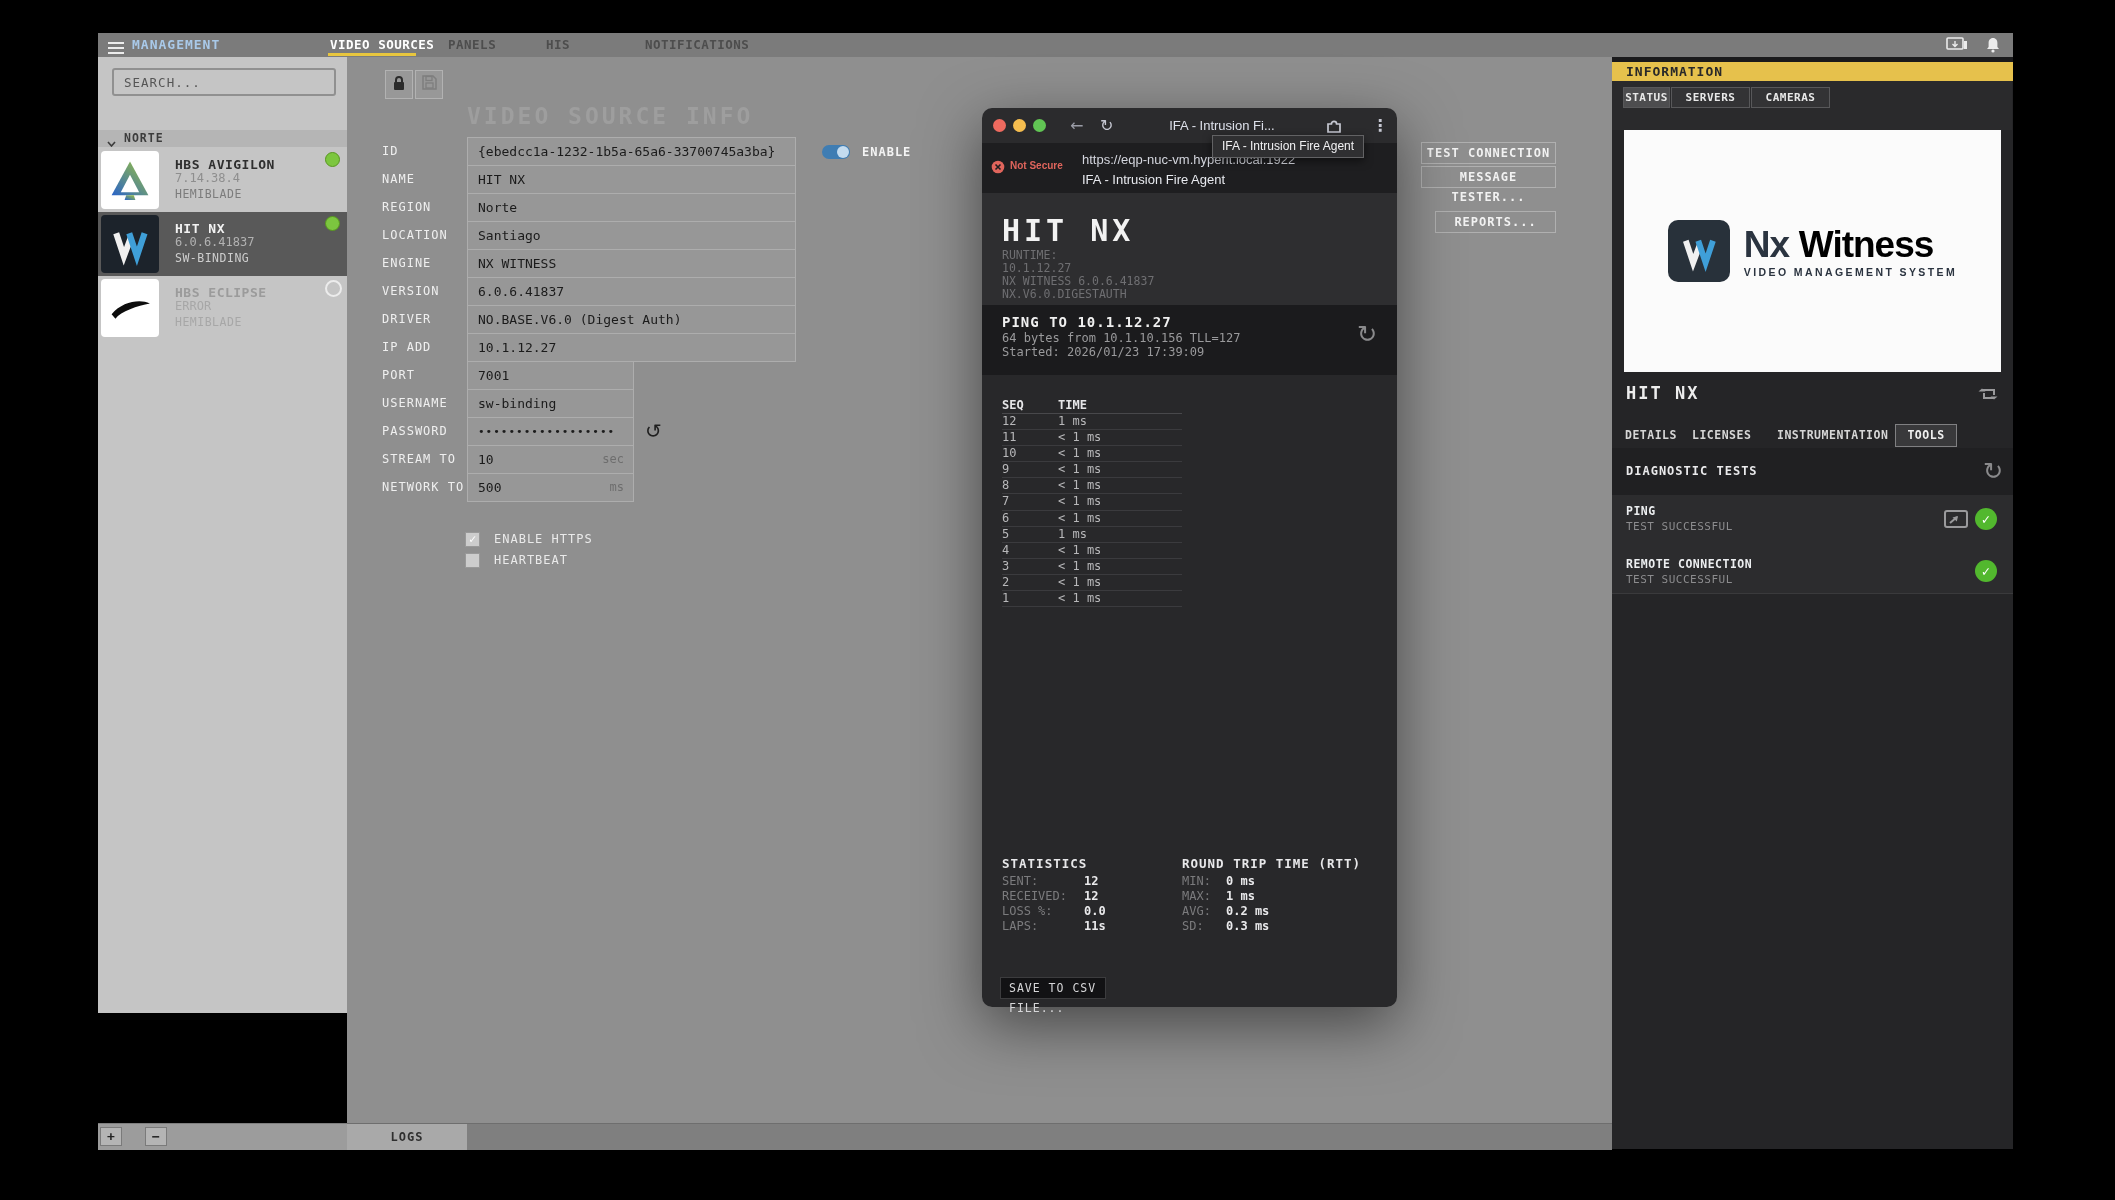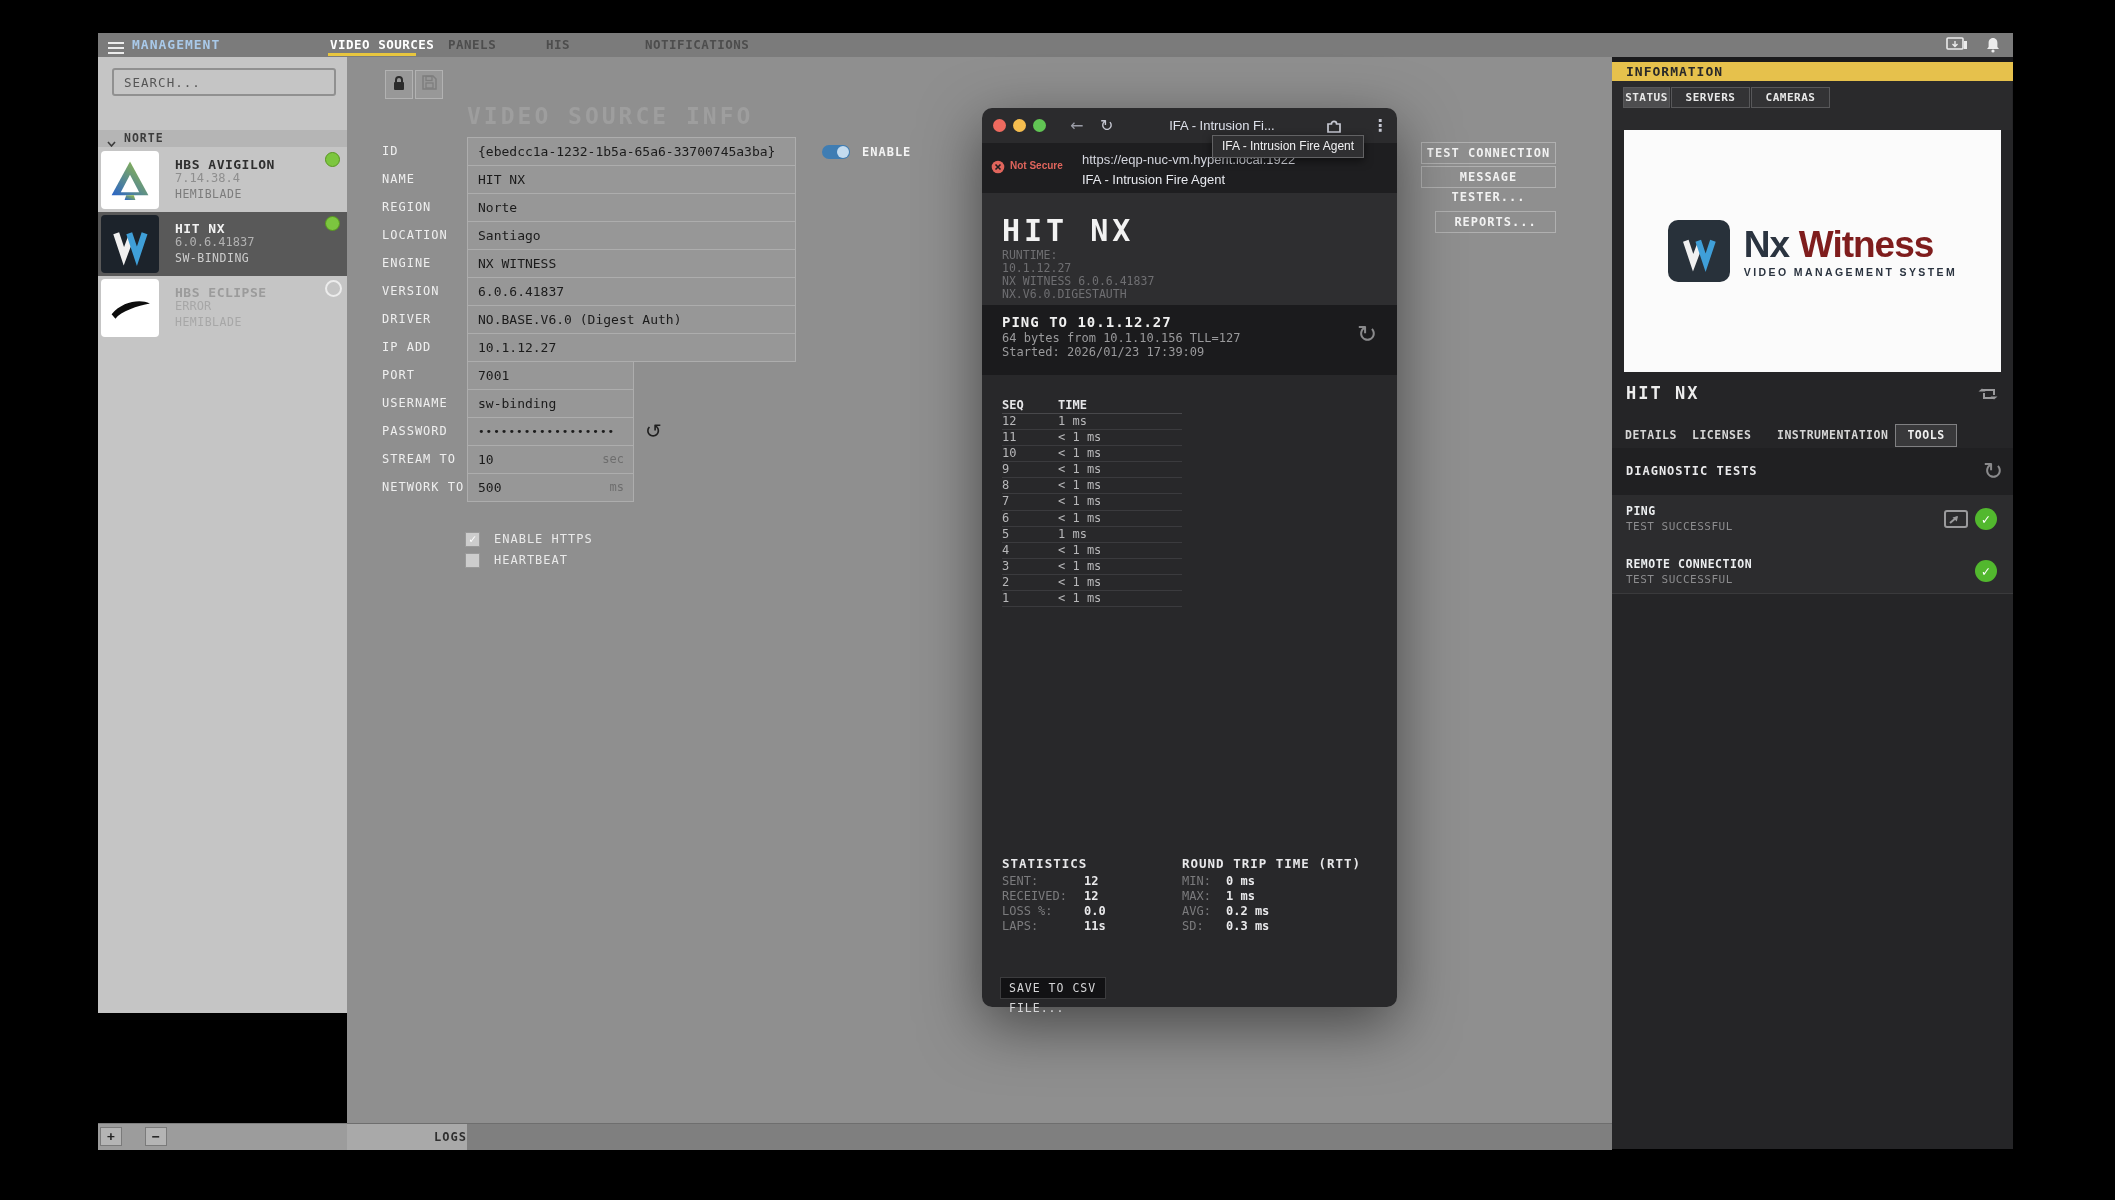--- a/index.html
+++ b/index.html
@@ -46,21 +46,21 @@
   .cb-label{color:#eaeaea;font-size:12px;letter-spacing:1px;line-height:17px;}
   .sidebtn{background:#8f8f8f;border:1px solid #b0b0b0;color:#f2f2f2;font-size:12px;font-weight:bold;
            letter-spacing:1px;text-align:center;line-height:20px;height:22px;box-sizing:border-box;}
   .resetico{color:#1f1f1f;font-size:20px;line-height:26px;font-family:"DejaVu Sans",sans-serif;}
   
   .bbar-side{background:#9c9c9c;border-top:1px solid #7e7e7e;}
   .bbar-main{background:#7f7f7f;border-top:1px solid #6e6e6e;}
   .pmbtn{width:22px;height:19px;background:#b4b4b4;border:1px solid #7a7a7a;color:#222;
          font-size:13px;font-weight:bold;text-align:center;line-height:17px;box-sizing:border-box;}
   .logs-tab{background:#a9a9a9;color:#2f2f2f;font-size:12px;font-weight:bold;letter-spacing:1px;
-            text-align:right;line-height:26px;}
+            text-align:center;line-height:26px;}
   
   .popup{width:415px;height:899px;border-radius:10px;box-shadow:0 18px 60px rgba(0,0,0,.5);z-index:50;
          font-family:"Liberation Sans",sans-serif;}
   .ptitle{background:#2b2b2d;height:35px;border-radius:10px 10px 0 0;}
   .light{width:13px;height:13px;border-radius:50%;}
   .nav-ico{color:#9a9ca6;font-size:16px;line-height:35px;font-family:"DejaVu Sans",sans-serif;}
   .win-title{color:#dde0ea;font-size:13px;line-height:35px;text-align:center;white-space:nowrap;}
   .urlbar{background:#1e1e20;height:50px;}
   .notsec{color:#e0655c;font-size:10px;font-weight:bold;}
   .urltxt{color:#d4d6de;font-size:13px;white-space:nowrap;}
@@ -277,21 +277,21 @@
     <div class="abs whitebox" style="left:12px;top:73px;width:377px;height:242px;">
       <div class="brand-sq">
         <svg width="44" height="44" viewBox="0 0 60 60">
           <path d="M12 16 L22 46 L31 22" fill="none" stroke="#f0f0f0" stroke-width="8"></path>
           <path d="M29 16 L39 46 L49 16" fill="none" stroke="#3f9fd8" stroke-width="8"></path>
         </svg>
       </div>
       <div style="margin-left:14px;">
         <div>
           <span class="brand-txt" style="color:#2b3440;">Nx</span>
-          <span class="brand-txt" style="color:#7f1d1d;">Witness</span>
+          <span class="brand-txt" style="color:#000000;">Witness</span>
         </div>
         <div class="brand-tag">VIDEO MANAGEMENT SYSTEM</div>
       </div>
     </div>
     <div class="abs dev-title" style="left:14px;top:326px;">HIT NX</div>
     <div class="abs" style="left:366px;top:326px;">
       <svg width="22" height="22" viewBox="0 0 22 22">
           <path d="M4 7 H16 V12" fill="none" stroke="#9a9a9c" stroke-width="2"></path>
           <path d="M16 15 H6 V10" fill="none" stroke="#9a9a9c" stroke-width="2"></path>
           <polygon points="16,16.5 12.5,13.5 19.5,13.5" fill="#9a9a9c"></polygon>

